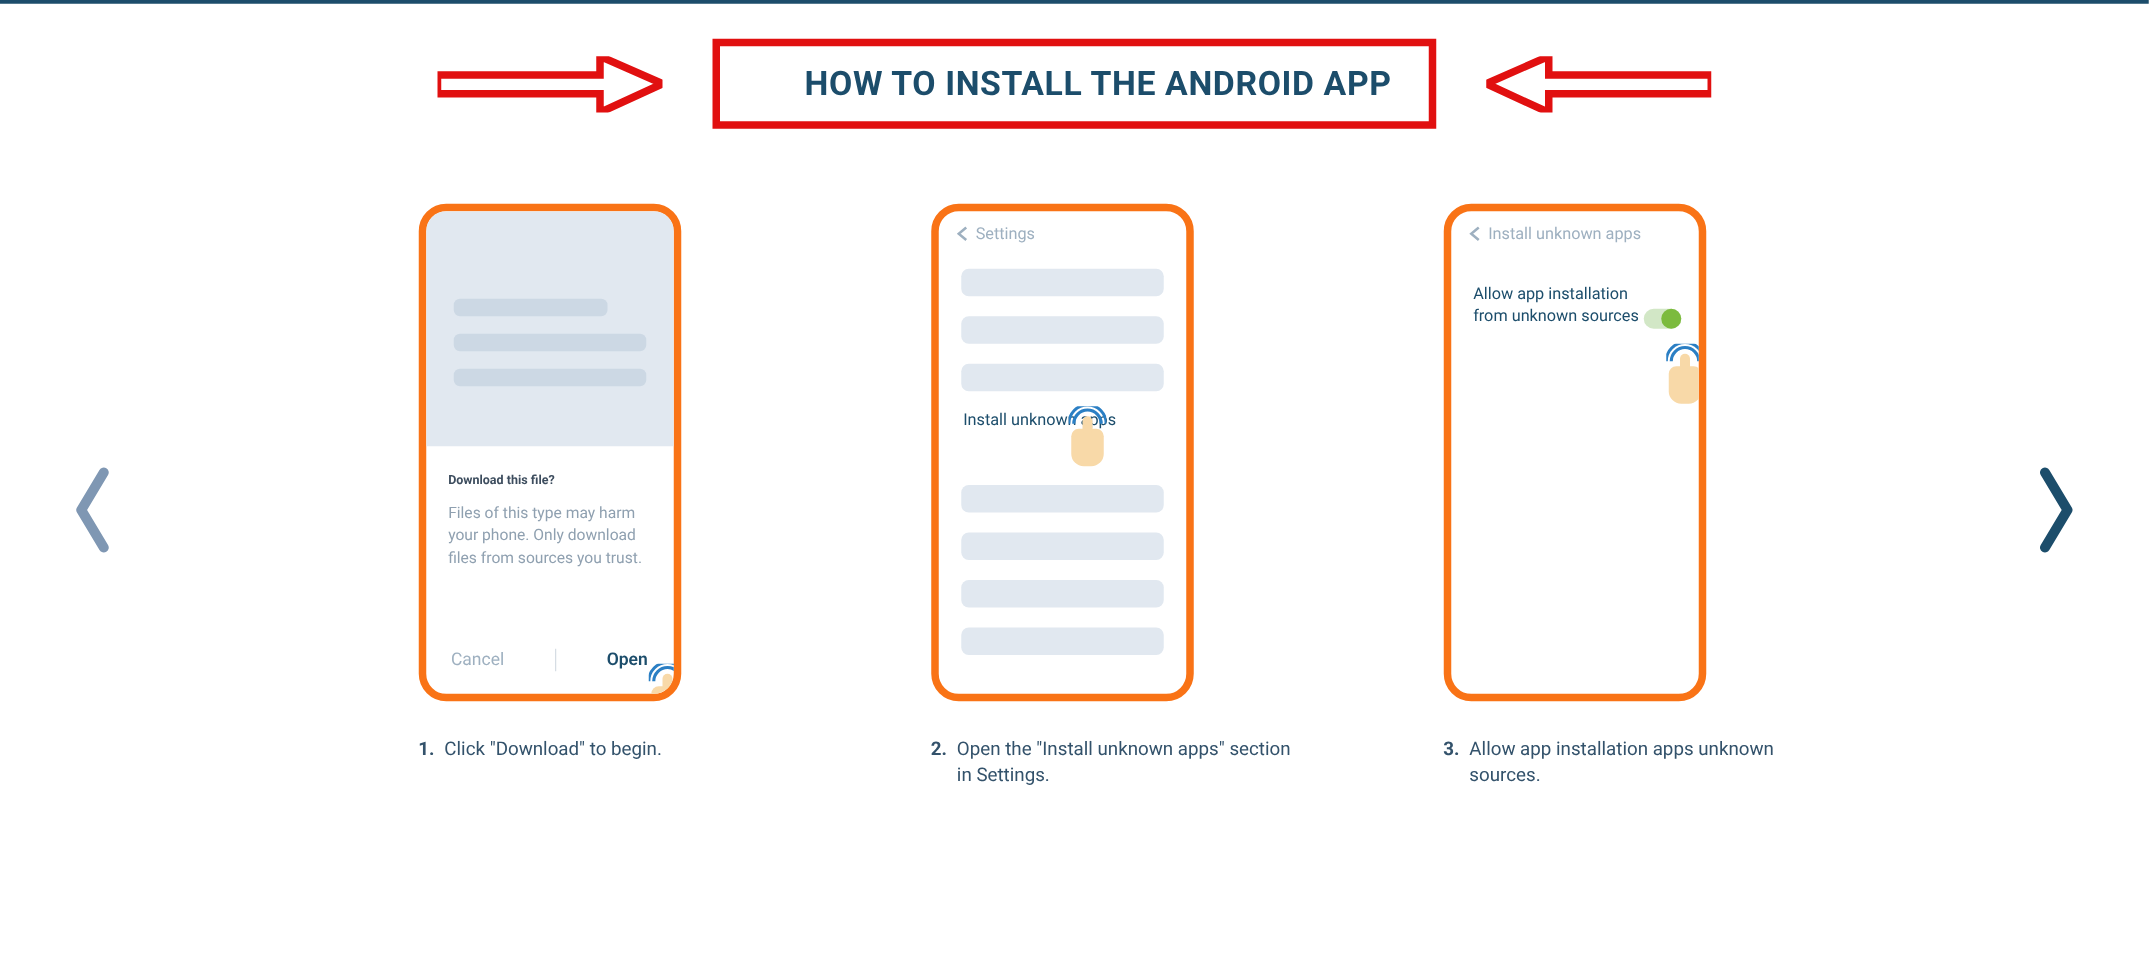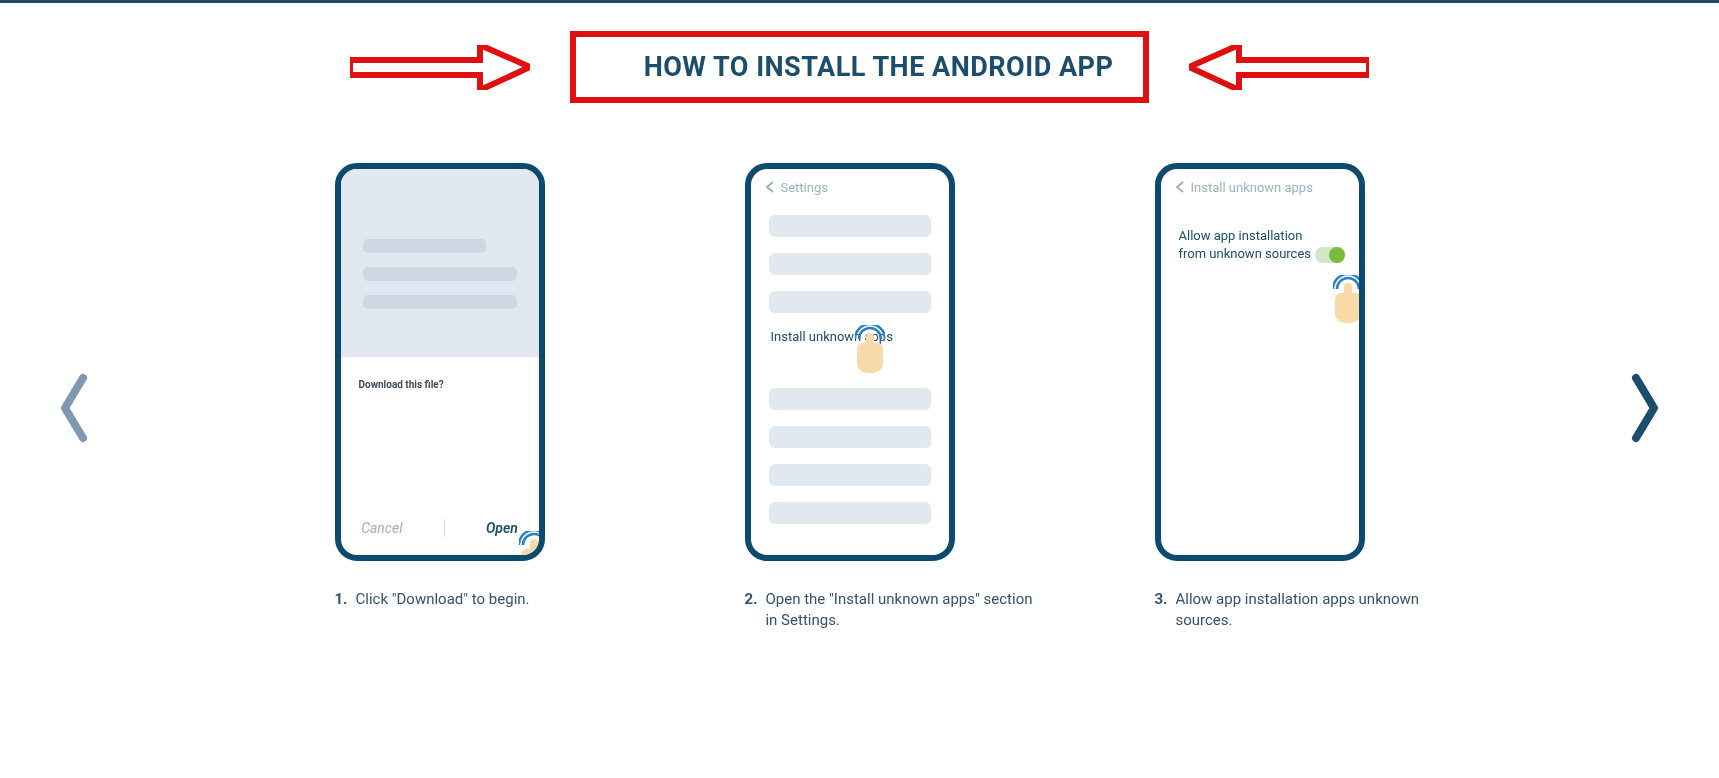--- a/index.html
+++ b/index.html
@@ -48,34 +48,34 @@
 .steps {
   display: flex;
   justify-content: center;
   gap: 180px;
   margin-top: 60px;
 }
 .step { width: 230px; position: relative; }
 .phone {
   width: 210px;
   height: 398px;
-  border: 6px solid #0c4a6e;
+  border: 6px solid #f97316;
   border-radius: 22px;
   background: #fff;
   position: relative;
   overflow: hidden;
 }
 
 .ph1-top { height: 188px; background: #e1e8f0; padding: 70px 22px 0; }
 .ph1-top .bar { height: 14px; background: #ccd8e4; border-radius: 5px; margin-bottom: 14px; }
 .ph1-top .bar.short { width: 80%; }
 .ph1-bottom { padding: 22px 18px 0; }
 .ph1-title { font-size: 10px; font-weight: 700; color: #3d4d5e; margin-bottom: 12px; }
 .ph1-body  { font-size: 12.5px; color: #8fa0b0; line-height: 1.45; }
-.ph1-actions { position: absolute; bottom: 18px; left: 0; right: 0; display: flex; justify-content: space-around; align-items: center; font-size: 14px; font-style: italic; }
+.ph1-actions { position: absolute; bottom: 18px; left: 0; right: 0; display: flex; justify-content: space-around; align-items: center; font-size: 14px; }
 .ph1-cancel { color: #9eb0c0; }
 .ph1-divider { width: 1px; height: 18px; background: #d6dde4; }
 .ph1-load { color: #1c4d6b; font-weight: 600; }
 
 .ph-header { height: 36px; display: flex; align-items: center; gap: 6px; padding: 0 14px; color: #9eb0c0; font-size: 13px; }
 .ph2-body { padding: 10px 18px; }
 .ph2-body .bar { height: 22px; background: #e1e8f0; border-radius: 6px; margin-bottom: 16px; }
 .ph2-link { font-size: 13px; color: #1c4d6b; margin: 4px 0 44px 2px; }
 
 .ph3-body { padding: 22px 18px; position: relative; }
@@ -156,20 +156,21 @@
 
   <div class="step">
     <div class="phone">
       <div class="ph1-top">
         <div class="bar short"></div>
         <div class="bar"></div>
         <div class="bar"></div>
       </div>
       <div class="ph1-bottom">
         <div class="ph1-title">Download this file?</div>
+        <div class="ph1-body">Files of this type may harm your phone. Only download files from sources you trust.</div>
       </div>
       <div class="ph1-actions">
         <span class="ph1-cancel">Cancel</span>
         <span class="ph1-divider"></span>
         <span class="ph1-load">Open</span>
       </div>
       <div class="tap tap-inner-1">
         <svg class="ripple" width="30" height="16" viewBox="0 0 30 16">
             <path d="M4 14 A11 11 0 0 1 26 14" fill="none" stroke="#2b7fc4" stroke-width="2.5"></path>
             <path d="M0 14 A15 15 0 0 1 30 14" fill="none" stroke="#2b7fc4" stroke-width="2.5"></path>

